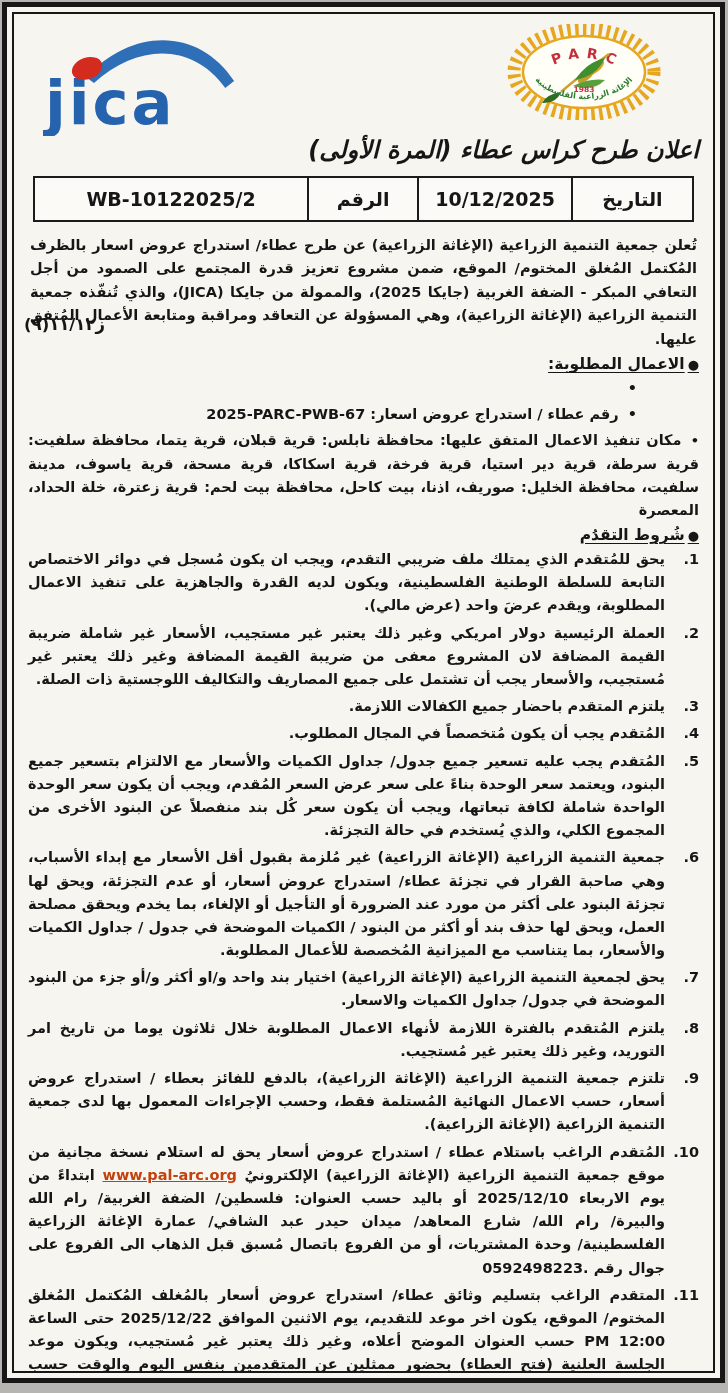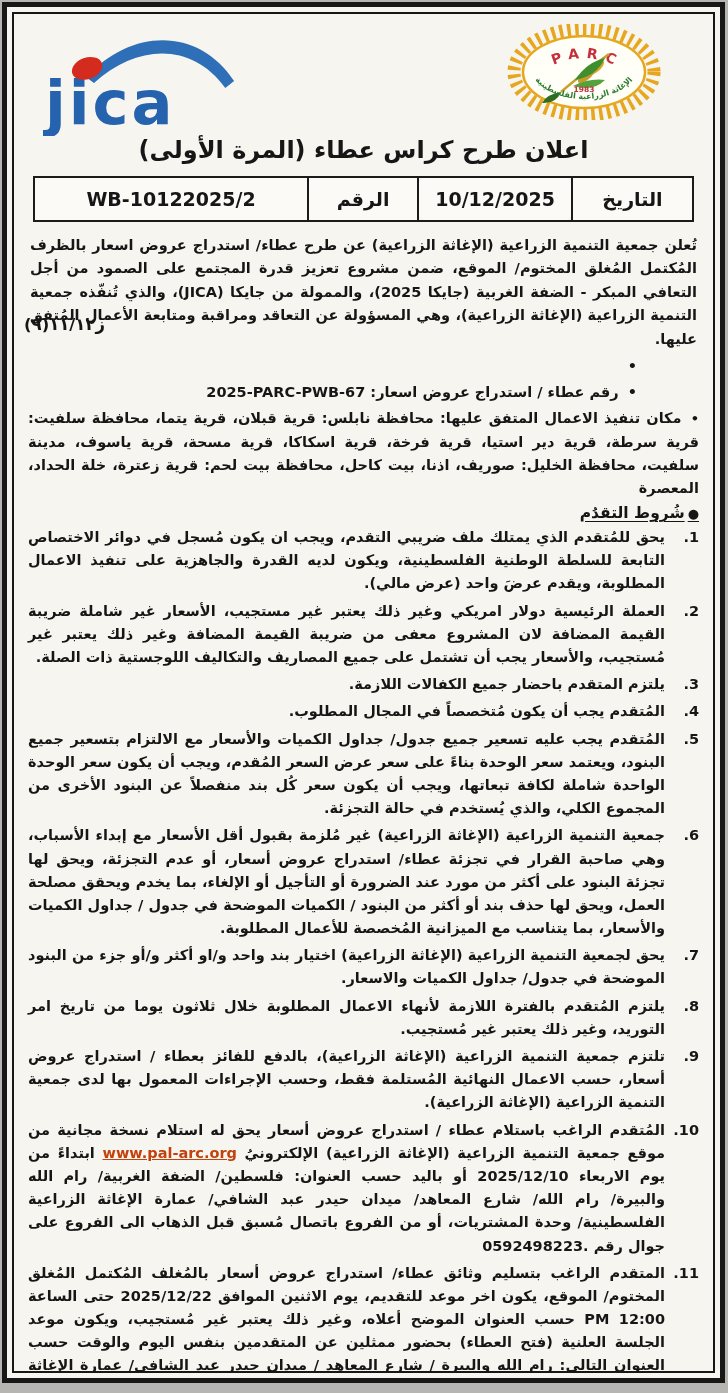--- a/index.html
+++ b/index.html
@@ -15,21 +15,21 @@
   }
   .inner{
     position:absolute;inset:5px;border:2px solid #171717;
     padding:6px 14px 6px 14px;direction:rtl;overflow:hidden;
     color:#161616;font-weight:bold;box-sizing:border-box;
   }
   
   .hdr{display:flex;direction:ltr;justify-content:space-between;align-items:flex-start;height:112px;padding:4px 34px 0 14px;}
   .jica{margin-top:14px;}
   
-  .title{text-align:center;font-size:24px;font-weight:bold;margin:0 0 12px;letter-spacing:0;}
+  .title{text-align:right;font-size:24px;font-weight:bold;margin:0 0 12px;letter-spacing:0;font-style:italic;}
   
   table.meta{width:calc(100% - 10px);margin:0 5px;border-collapse:collapse;direction:rtl;table-layout:fixed;}
   table.meta td{border:2px solid #1b1b1b;text-align:center;font-weight:bold;font-size:19px;height:42px;background:#fbfaf6;padding:0 16px;}
   td.c-datelbl{width:17%;}td.c-dateval{width:23%;direction:ltr;border-radius:11px;}td.c-numlbl{width:15%;}td.c-numval{width:45%;direction:ltr;}
   
   .intro{font-size:14.5px;line-height:1.62;text-align:justify;margin:12px 2px 4px;}
   .sec-head{font-size:15.5px;margin:4px 0 4px;}
   .sec-head .ul{text-decoration:underline;text-underline-offset:3px;}
   .dot{font-size:13px;margin-left:3px;}
   .sub{display:flex;gap:9px;padding-right:62px;margin:3px 0;font-size:14.5px;line-height:1.55;}
@@ -90,20 +90,21 @@
         <td class="c-datelbl">التاريخ</td>
         <td class="c-dateval">10/12/2025</td>
         <td class="c-numlbl">الرقم</td>
         <td class="c-numval">WB-10122025/2</td>
       </tr>
     </tbody>
       </table>
 
     <p class="intro">تُعلن جمعية التنمية الزراعية (الإغاثة الزراعية) عن طرح عطاء/ استدراج عروض اسعار بالظرف المُكتمل المُغلق المختوم/ الموقع، ضمن مشروع تعزيز قدرة المجتمع على الصمود من أجل التعافي المبكر - الضفة الغربية (جايكا 2025)، والممولة من جايكا (JICA)، والذي تُنفّذه جمعية التنمية الزراعية (الإغاثة الزراعية)، وهي المسؤولة عن التعاقد ومراقبة ومتابعة الأعمال المُتفق عليها.</p>
 
+    <div class="sec-head"><span class="ul"><span class="dot">●</span><span>الاعمال المطلوبة:</span></span></div>
 
     <div class="sub">
       <span class="mk">•</span>
     </div>
     <div class="sub">
       <span class="mk">•</span>
       <span><span>رقم عطاء / استدراج عروض اسعار:</span> <span class="ltr">2025-PARC-PWB-67</span></span>
     </div>
 
     <div class="para"><span class="dot">•</span> <span>مكان تنفيذ الاعمال المتفق عليها: محافظة نابلس: قرية قبلان، قرية يتما، محافظة سلفيت: قرية سرطة، قرية دير استيا، قرية فرخة، قرية اسكاكا، قرية مسحة، قرية ياسوف، مدينة سلفيت، محافظة الخليل: صوريف، اذنا، بيت كاحل، محافظة بيت لحم: قرية زعترة، خلة الحداد، المعصرة</span></div>

